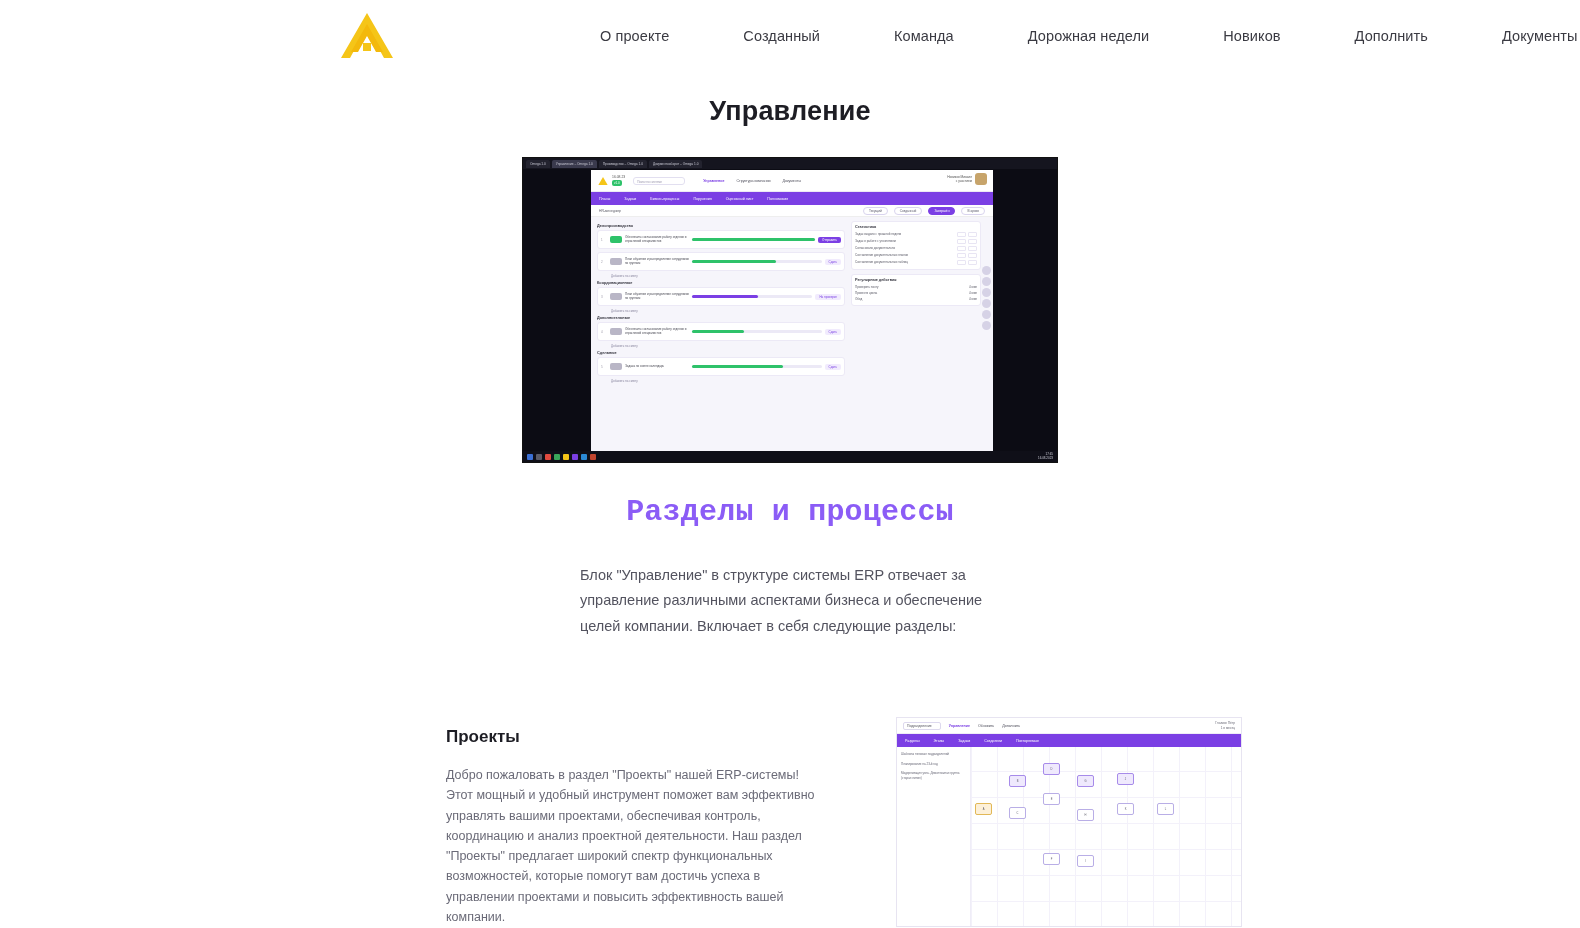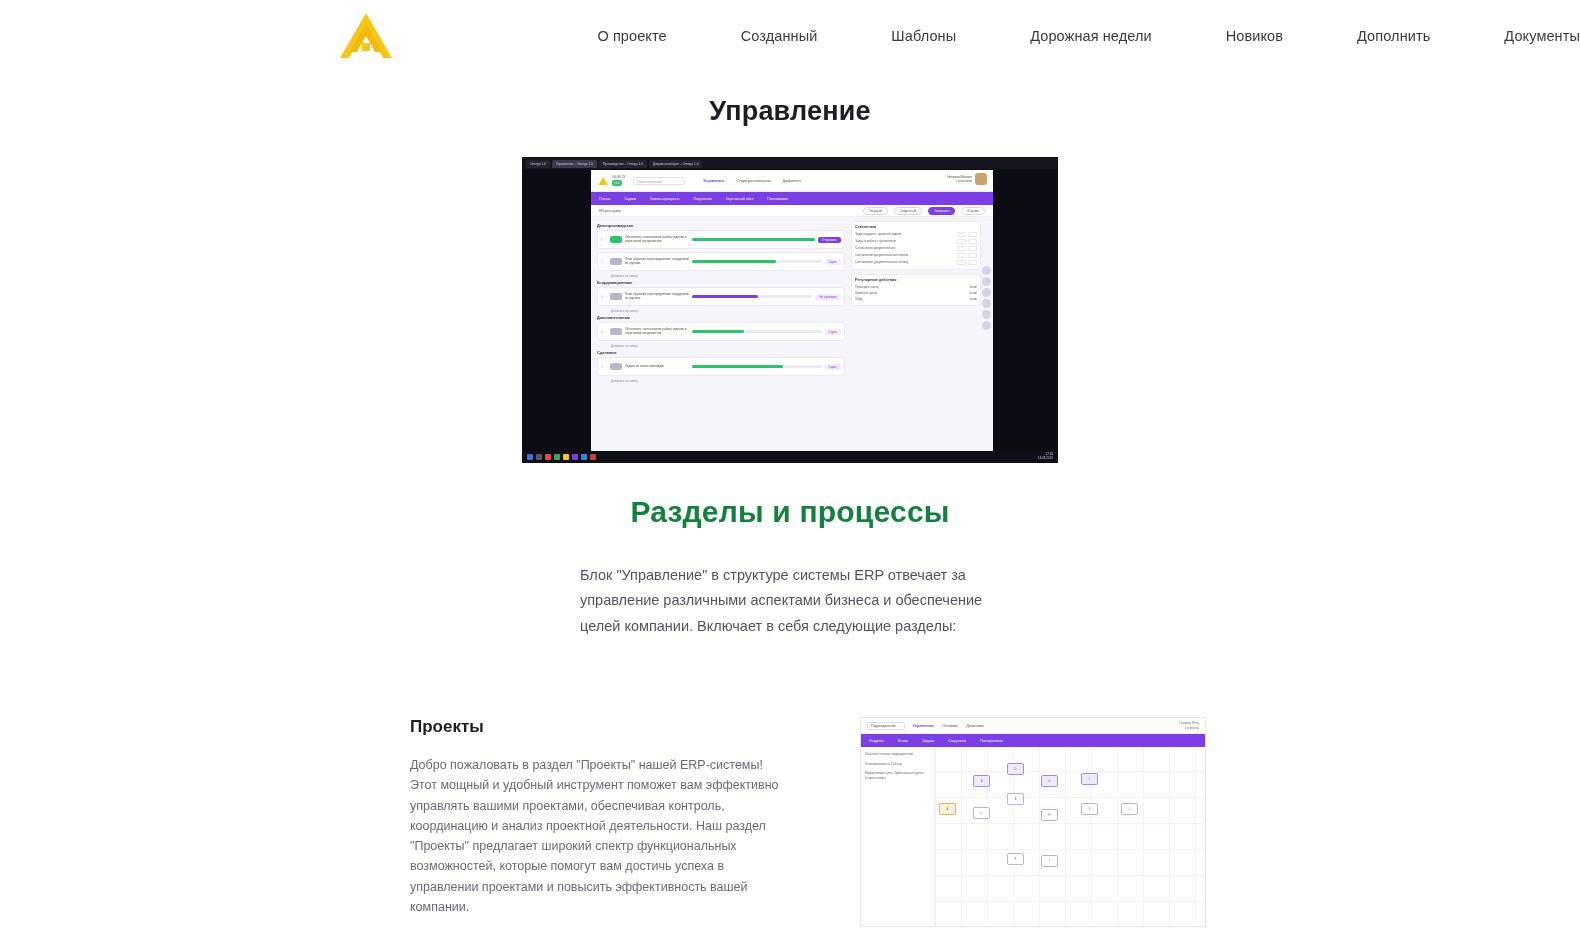--- a/index.html
+++ b/index.html
@@ -50,23 +50,24 @@
     font-size: 27px;
     font-weight: 700;
     color: #1d1d24;
     margin: 24px 0 0 0;
     letter-spacing: .2px;
   }
   .title-h2 {
     text-align: center;
     font-size: 30px;
     font-weight: 700;
-    color: #15803d;
+    color: #8b5cf6;
     margin: 32px 0 0 0;
     letter-spacing: .2px;
+    font-family: Liberation Mono, monospace;
   }
 
   
   .hero-shot {
     width: 536px;
     height: 306px;
     margin: 30px auto 0 auto;
     background: #0c0c14;
     border: 1px solid #111;
     position: relative;
@@ -186,21 +187,22 @@
     font-size: 14.5px;
     line-height: 1.75;
     color: #53535f;
     text-align: left;
   }
 
   
   .projects {
     margin-top: 78px;
     display: flex;
-    align-items: flex-start;
+    align-items: flex-end;
+    margin-left: 36px;
   }
   .proj-text { width: 380px; margin-left: 410px; }
   .proj-title { font-size: 17px; font-weight: 700; color: #1d1d24; margin-bottom: 18px; }
   .proj-body { font-size: 12.5px; line-height: 1.62; color: #6a6a77; }
 
   
   .flow-shot {
     width: 346px; height: 210px; margin-left: 70px; margin-top: 0;
     background: #fff; border: 1px solid #e7e4f1; overflow: hidden; position: relative;
   }
@@ -244,21 +246,21 @@
         <path d="M28 13 L44 41 L37 41 L28 25 L19 41 L12 41 Z" fill="#f3b90c"></path>
         <path d="M28 26 L36 40 L20 40 Z" fill="#ffffff"></path>
         <rect x="24" y="32" width="8" height="8" fill="#f5c518"></rect>
       </g>
     </svg>
   </div>
 
   <nav class="nav">
     <span class="nav-item">О проекте</span>
     <span class="nav-item">Созданный</span>
-    <span class="nav-item">Шаблоны</span>
+    <span class="nav-item">Команда</span>
     <span class="nav-item">Дорожная недели</span>
     <span class="nav-item">Новиков</span>
     <span class="nav-item">Дополнить</span>
     <span class="nav-item">Документы</span>
   </nav>
 </header>
 
 <h1 class="title-h1">Управление</h1>
 
 <div class="hero-shot">

